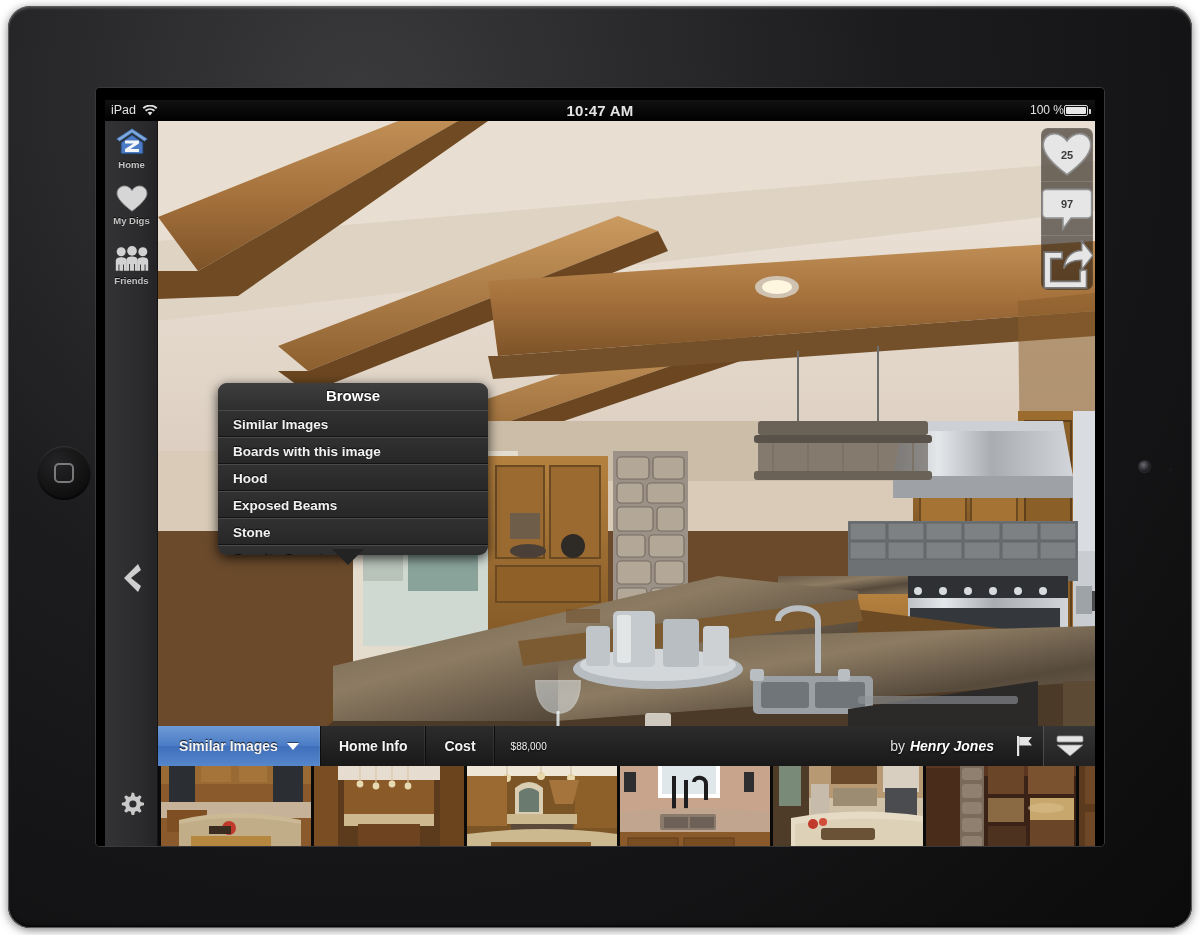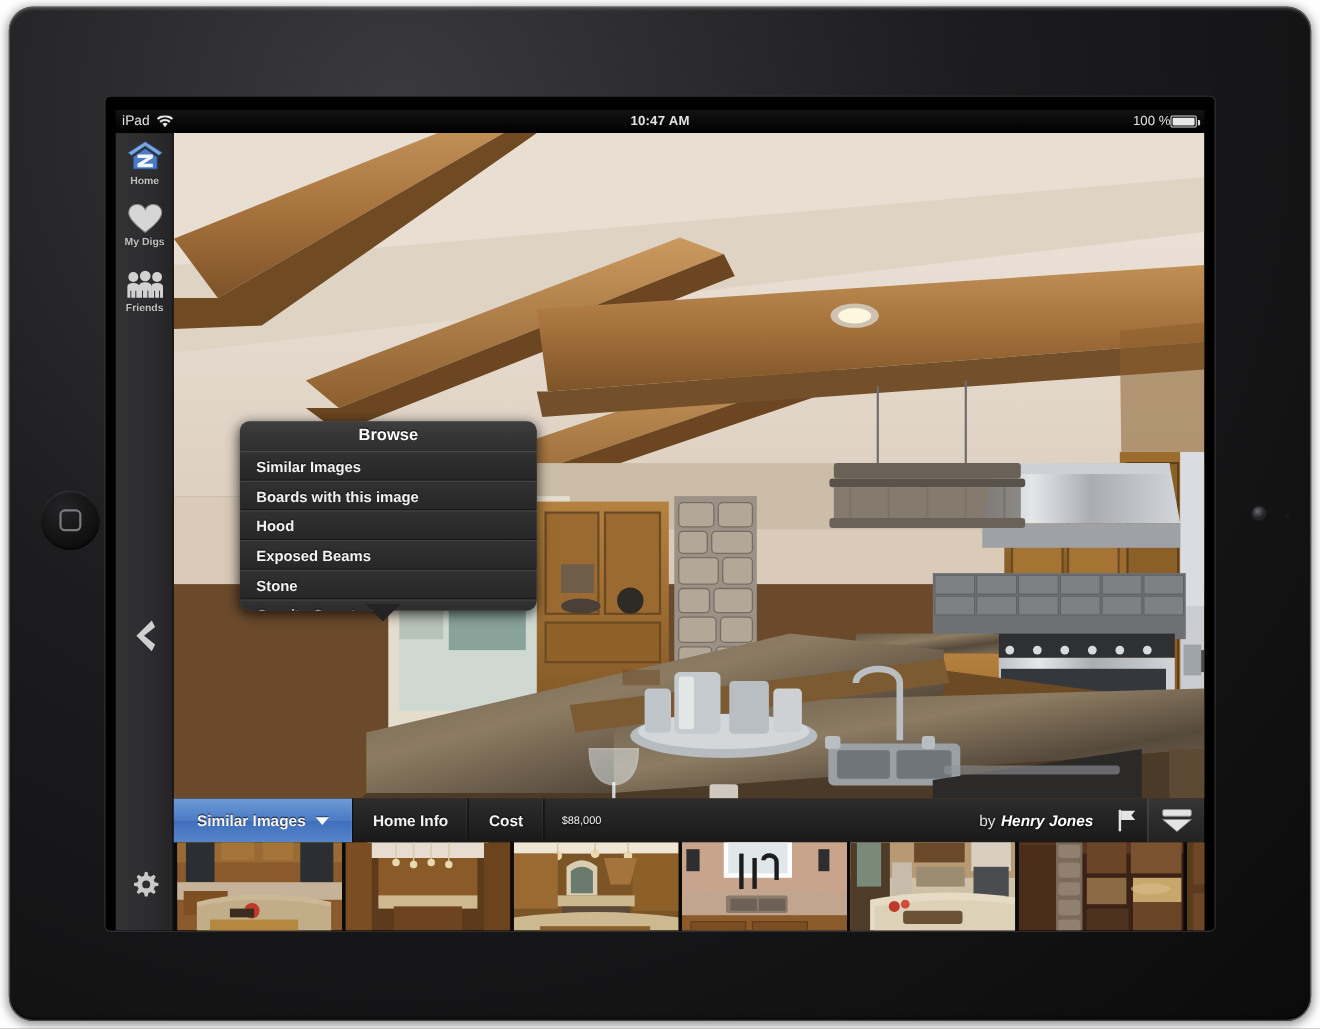--- a/index.html
+++ b/index.html
@@ -79,21 +79,21 @@
     width: 990px; height: 21px;
     background: linear-gradient(to bottom, #121212 0%, #000000 100%);
     color: #d8d8d8;
     font-size: 12px;
     line-height: 21px;
   }
   #statusbar .left { position: absolute; left: 6px; top: 0; display: flex; align-items: center; gap: 6px; }
   #statusbar .ipad-label { font-size: 12.5px; color: #e2e2e2; }
   #statusbar .center {
     position: absolute; left: 0; right: 0; text-align: center;
-    font-size: 12px; font-weight: bold; color: #e4e4e4; letter-spacing: 0.2px;
+    font-size: 15px; font-weight: bold; color: #e4e4e4; letter-spacing: 0.2px;
   }
   #statusbar .right { position: absolute; right: 7px; top: 0; display: flex; align-items: center; gap: 0; }
   #statusbar .batt-text { font-size: 12px; color: #e2e2e2; }
   .battery {
     width: 24px; height: 11px; border: 1px solid #d9d9d9; border-radius: 2px;
     position: relative; background: transparent;
   }
   .battery::after {
     content: ""; position: absolute; right: -4px; top: 3px;
     width: 2px; height: 5px; background: #d9d9d9; border-radius: 0 1px 1px 0;
@@ -555,20 +555,40 @@
         <rect x="487" y="592" width="26" height="20" rx="3" fill="#e6e2d8" opacity="0.85"></rect>
 
         <polygon points="690,588 880,560 880,605 690,605" fill="#2c2a28"></polygon>
         <rect x="700" y="575" width="160" height="8" rx="3" fill="#8f959a" opacity="0.6"></rect>
 
         <rect x="408" y="488" width="34" height="14" fill="#6e4a25" opacity="0.5"></rect>
 
         <rect x="905" y="560" width="32" height="45" fill="#5d4a35"></rect>
       </svg>
 
+      <div id="action-rail">
+        <div class="rail-btn">
+          <svg class="heart-badge" viewBox="0 0 36 32">
+            <path d="M18 30 C5 20.5 1.5 14.5 1.5 9.5 C1.5 4.6 5.2 1.5 9.2 1.5 C13 1.5 16.6 4.3 18 6.6 C19.4 4.3 23 1.5 26.8 1.5 C30.8 1.5 34.5 4.6 34.5 9.5 C34.5 14.5 31 20.5 18 30 Z" fill="#e6e6e6" stroke="#8e8e8e" stroke-width="1.2"></path>
+          </svg>
+          <span class="rail-count">25</span>
+        </div>
+        <div class="rail-btn">
+          <svg class="bubble-badge" viewBox="0 0 38 32">
+            <path d="M4 2 L34 2 A3 3 0 0 1 37 5 L37 20 A3 3 0 0 1 34 23 L22 23 L16 31 L16 23 L4 23 A3 3 0 0 1 1 20 L1 5 A3 3 0 0 1 4 2 Z" fill="#e6e6e6" stroke="#8e8e8e" stroke-width="1.2"></path>
+          </svg>
+          <span class="rail-count" style="top:16px">97</span>
+        </div>
+        <div class="rail-btn">
+          <svg class="share-ico" viewBox="0 0 32 30">
+            <path d="M2 8 L13 8 L13 12 L6 12 L6 26 L24 26 L24 19 L28 19 L28 30 L2 30 Z" fill="#e6e6e6" stroke="#7a7a7a" stroke-width="1"></path>
+            <path d="M14 18 C15 10 20 7 25 7 L25 1 L32 10 L25 19 L25 13 C20 13 16 14 14 18 Z" fill="#e6e6e6" stroke="#7a7a7a" stroke-width="1"></path>
+          </svg>
+        </div>
+      </div>
 
       <div id="popover-arrow"></div>
       <div id="popover">
         <div id="popover-title">Browse</div>
         <div id="popover-list">
           <div class="pop-item">Similar Images</div>
           <div class="pop-item">Boards with this image</div>
           <div class="pop-item">Hood</div>
           <div class="pop-item">Exposed Beams</div>
           <div class="pop-item">Stone</div>

